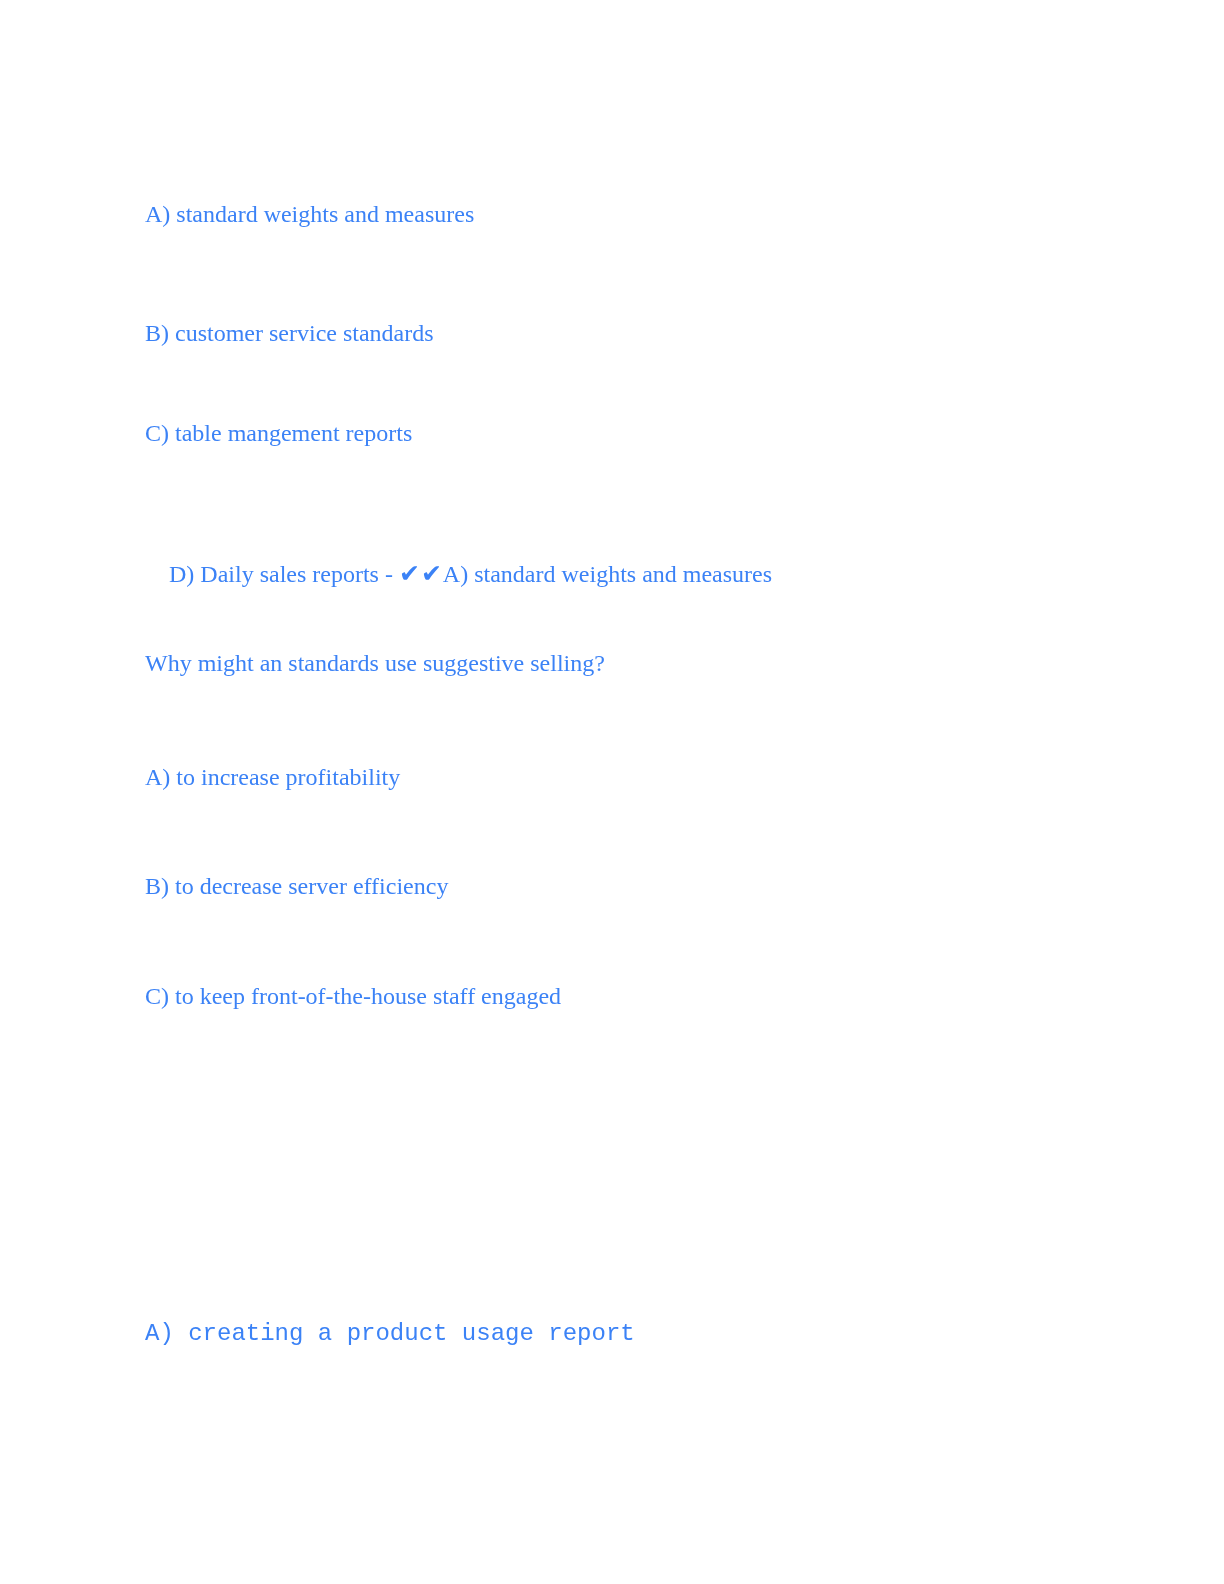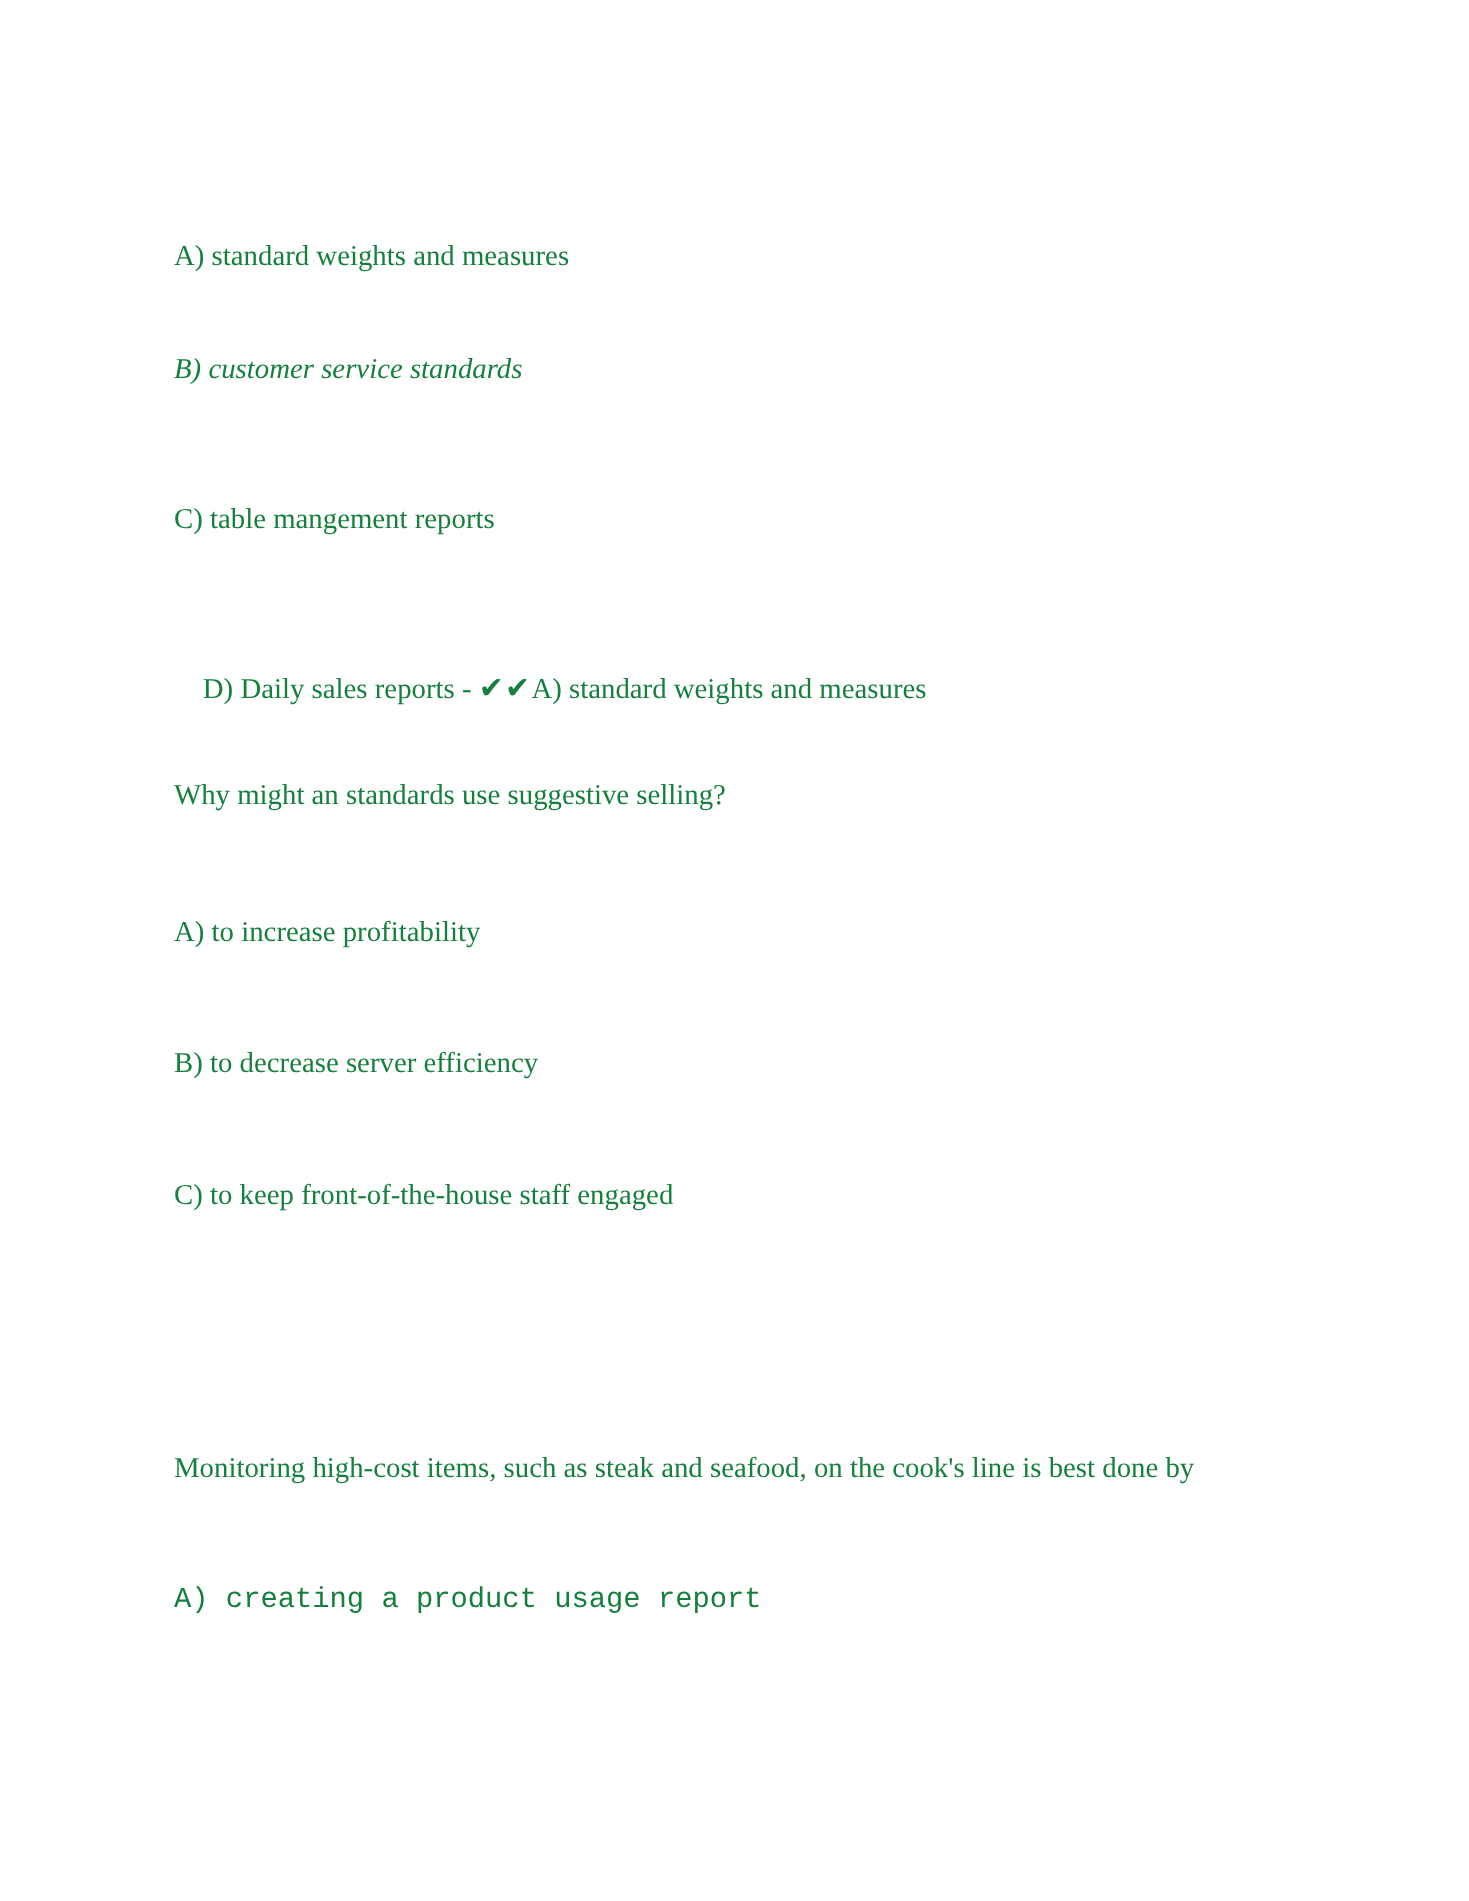--- a/index.html
+++ b/index.html
@@ -7,38 +7,38 @@
     padding: 0;
     background: #ffffff;
   }
   .page {
     position: relative;
     width: 1224px;
     height: 1584px;
     background: #ffffff;
     font-family: "Liberation Serif", serif;
     font-size: 24px;
-    color: #15803d;
+    color: #3b82f6;
     overflow: hidden;
   }
   .line {
     position: absolute;
     left: 145px;
     white-space: pre;
     line-height: 30px;
   }
   .check {
     font-family: "DejaVu Sans", sans-serif;
     font-weight: 700;
     font-size: 25px;
     letter-spacing: 1px;
   }
   
   .l0  { top: 199px; }
-  .l1  { top: 293px; font-style: italic; }
+  .l1  { top: 318px; }
   .l2  { top: 418px; }
   .l3  { top: 529px; }
   .l4  { top: 648px; }
   .l5  { top: 762px; }
   .l6  { top: 871px; }
   .l7  { top: 981px; }
   .l8  { top: 1095px; }
   .l9  { top: 1209px; }
   .l10 { top: 1319px; font-family: Liberation Mono, monospace; }
 </style>
@@ -59,17 +59,16 @@
 
   <div class="line l4">Why might an standards use suggestive selling?</div>
 
   <div class="line l5">A) to increase profitability</div>
 
   <div class="line l6">B) to decrease server efficiency</div>
 
   <div class="line l7">C) to keep front-of-the-house staff engaged</div>
 
 
-  <div class="line l9">Monitoring high-cost items, such as steak and seafood, on the cook's line is best done by</div>
 
   <div class="line l10">A) creating a product usage report</div>
 
 </div>
 
 </body></html>

